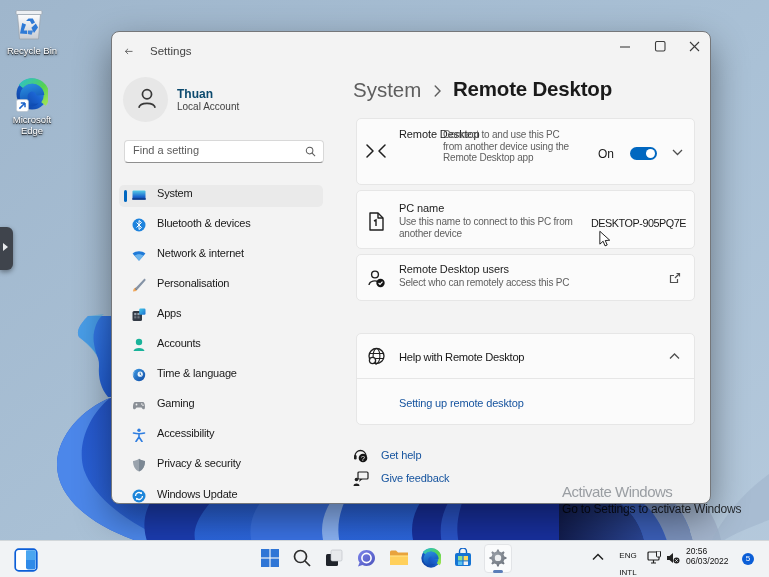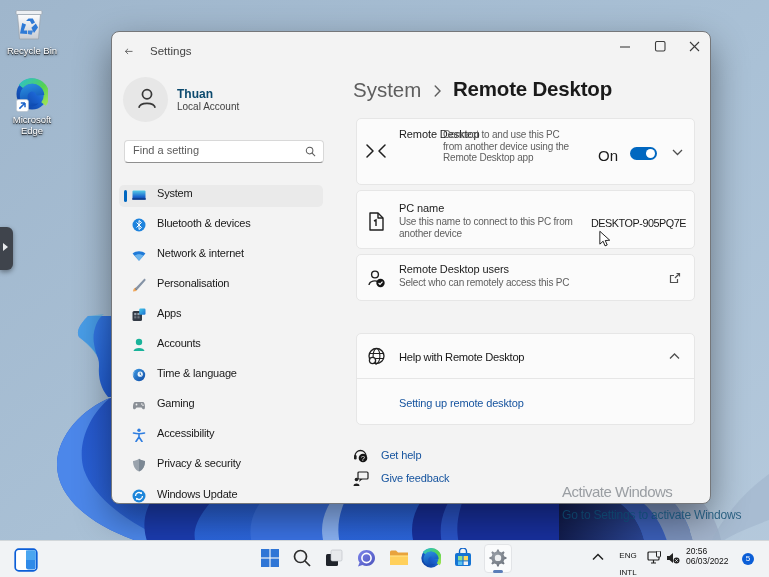--- a/index.html
+++ b/index.html
@@ -24,21 +24,21 @@
 .card{position:absolute;left:244px;width:339px;box-sizing:border-box;background:#fbfbfb;
  border:1px solid #e6e6e6;border-radius:5px;}
 .cardtitle{font-size:11px;letter-spacing:-0.1px;color:#1b1b1b;}
 .carddesc{font-size:10px;letter-spacing:-0.2px;color:#606060;line-height:11.6px;}
 .link{color:#15539e;font-size:11px;letter-spacing:-0.15px;}
 
 #bar{position:absolute;left:0;top:540px;width:769px;height:37px;background:#f1f3f5;border-top:1px solid rgba(120,130,140,.25);box-sizing:border-box;}
 .tbi{position:absolute;top:6px;width:24px;height:24px;}
 
 #wm1{position:absolute;left:562px;top:483px;font-size:15px;letter-spacing:-0.5px;color:#84898f;opacity:.8;}
-#wm2{position:absolute;left:562px;top:502px;font-size:12px;letter-spacing:-0.2px;color:#0c4a6e;opacity:.8;margin-top:6px;}
+#wm2{position:absolute;left:562px;top:502px;font-size:12px;letter-spacing:-0.2px;color:#000000;opacity:.8;}
 .dlabel{position:absolute;text-align:center;color:#fff;font-size:9.5px;line-height:10.5px;text-shadow:0 1px 1px rgba(0,0,0,.85),0 1px 3px rgba(0,0,0,.7);}
 </style>
 </head>
 <body>
 <div id="desk">
 <svg id="wall" width="769" height="577" viewBox="0 0 769 577">
  <defs>
   <linearGradient id="sky" x1="0" y1="0" x2="1" y2="1">
    <stop offset="0" stop-color="#9fb6cc"></stop>
    <stop offset="0.55" stop-color="#aac1d6"></stop>
@@ -268,21 +268,21 @@
       </svg>
  <div class="t" style="left:341px;top:45px;font-size:20.5px;font-weight:bold;color:#1a1a1a;letter-spacing:-0.2px;">Remote Desktop</div>
 
  <div class="card" style="top:86px;height:67px;"></div>
  <svg class="abs" style="left:254px;top:109px" width="20" height="20" viewBox="0 0 20 20">
    <path d="M1 4 L7 10 L1 16" stroke="#1f1f1f" stroke-width="1.5" fill="none" stroke-linecap="round" stroke-linejoin="round"></path>
    <path d="M19 4 L13 10 L19 16" stroke="#1f1f1f" stroke-width="1.5" fill="none" stroke-linecap="round" stroke-linejoin="round"></path>
  </svg>
  <div class="t cardtitle" style="left:287px;top:96px;">Remote Desktop</div>
  <div class="t carddesc" style="left:287px;top:97px;margin-left:44px;">Connect to and use this PC<br>from another device using the<br>Remote Desktop app</div>
- <div class="t" style="left:486px;top:115px;font-size:15px;color:#1b1b1b;">On</div>
+ <div class="t" style="left:486px;top:115px;font-size:12px;color:#1b1b1b;">On</div>
  <div class="abs" style="left:518px;top:115px;width:27px;height:13px;border-radius:7px;background:#0067c0;"></div>
  <div class="abs" style="left:534px;top:117px;width:9px;height:9px;border-radius:50%;background:#fff;"></div>
  <svg class="abs" style="left:560px;top:117px" width="11" height="7" viewBox="0 0 11 7">
         <path d="M1 1 L5.5 5.5 L10 1" stroke="#4f4f4f" stroke-width="1.3" fill="none"></path>
       </svg>
 
  <div class="card" style="top:158px;height:59px;"></div>
  <svg class="abs" style="left:256px;top:180px" width="17" height="19" viewBox="0 0 17 19">
    <path d="M2 1 L10 1 L15 6 L15 18 L2 18 Z" fill="none" stroke="#1f1f1f" stroke-width="1.4" stroke-linejoin="round"></path>
    <path d="M10 1 L10 6 L15 6" fill="none" stroke="#1f1f1f" stroke-width="1.4" stroke-linejoin="round"></path>

